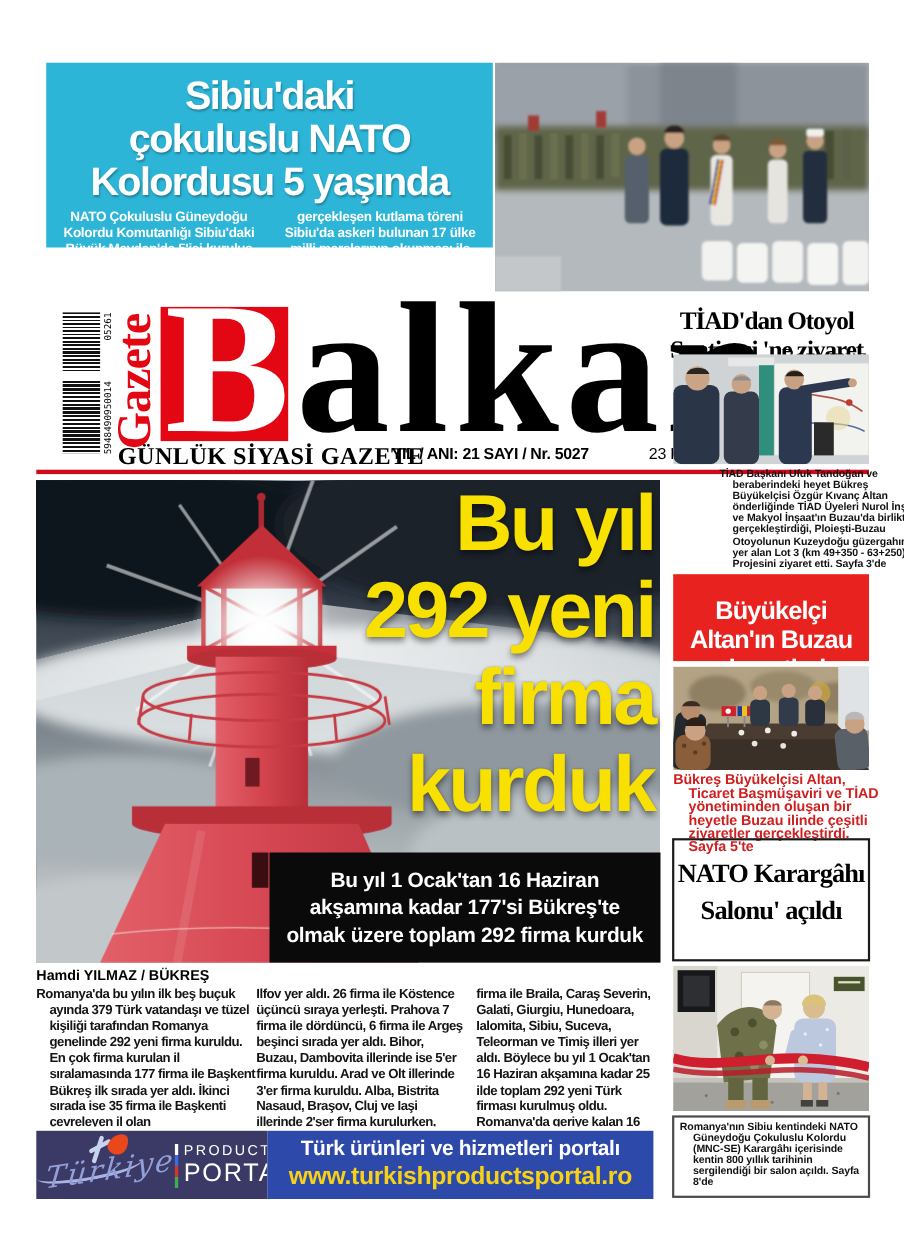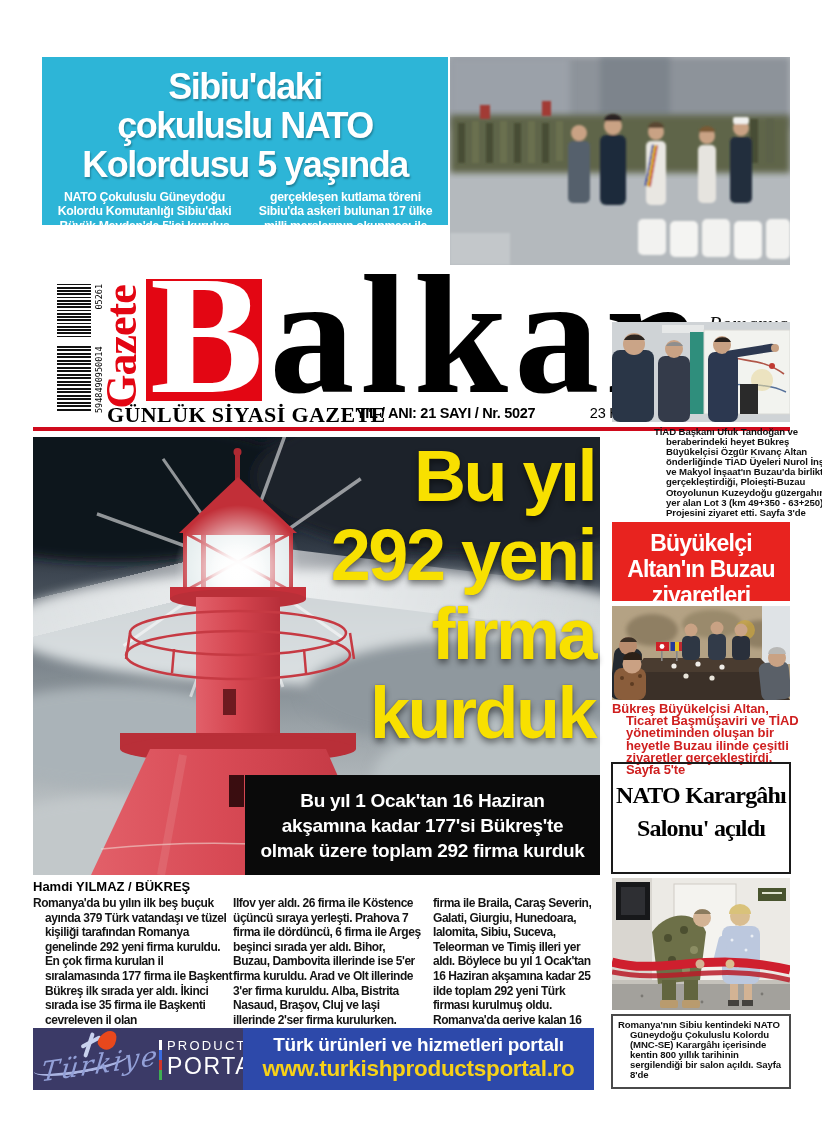--- a/index.html
+++ b/index.html
@@ -51,21 +51,21 @@
 
   
   .tiad-headline{left:604px;top:279px;width:186px;text-align:center;
     font-family:"Liberation Serif",serif;font-weight:bold;font-size:23px;line-height:26px;
     letter-spacing:-1px;color:#000;}
   .caption{font-weight:bold;font-size:9.6px;line-height:10.1px;letter-spacing:-0.1px;
     color:#111;padding-left:12px;text-indent:-12px;}
   .tiad-caption{left:612px;top:427px;width:178px;margin-left:42px;}
   .amb-box{left:612px;top:522px;width:178px;height:79px;background:#e8231f;color:#fff;
     text-align:center;font-weight:bold;font-size:23px;line-height:26px;letter-spacing:-0.8px;
-    padding-top:8px;box-sizing:border-box;}
+    padding-top:20px;box-sizing:border-box;}
   .amb-caption{left:612px;top:703px;width:178px;color:#cf1f1f;font-size:13px;
     line-height:12.2px;padding-left:14px;text-indent:-14px;}
   .nato-box{left:611px;top:762px;width:180px;height:112px;border:2px solid #1a1a1a;
     box-sizing:border-box;text-align:center;font-family:"Liberation Serif",serif;
     font-weight:bold;font-size:24px;line-height:33px;letter-spacing:-0.8px;padding-top:15px;color:#000;}
   .nato-caption-box{left:611px;top:1014px;width:180px;border:2px solid #4a4a4a;
     box-sizing:border-box;padding:4px 5px 6px 5px;background:#fff;}
 
   
   .main-headline{position:absolute;right:5px;top:0px;text-align:right;color:#f8e000;
@@ -193,20 +193,24 @@
   </div>
   <div class="abs gazete">Gazete</div>
   <div class="abs b-box"></div>
   <div class="abs balkan"><span class="b-white">B</span><span>alkan</span></div>
   <div class="abs romanya">Romanya</div>
   <div class="abs tagline">GÜNLÜK SİYASİ GAZETE</div>
   <div class="abs issue">YIL / ANI: 21 SAYI / Nr. 5027</div>
   <div class="abs dateline"><span>23 HAZİRAN 2025 </span><span class="day">PAZARTESİ</span></div>
   <div class="abs red-rule"></div>
 
+  <div class="abs tiad-headline">
+    <div>TİAD'dan Otoyol</div>
+    <div>Şantiyesi 'ne ziyaret</div>
+  </div>
   <svg class="abs photo tiad-photo" viewBox="0 0 178 100">
     <rect x="0" y="0" width="178" height="100" fill="#cfd3d6"></rect>
     <rect x="50" y="3" width="42" height="8" fill="#e6e8e8"></rect>
     <rect x="78" y="10" width="16" height="82" fill="#2f8e7c"></rect>
     <rect x="92" y="8" width="86" height="84" fill="#f2f3ef" stroke="#d8d8d4"></rect>
     <path d="M106,30 C128,42 148,34 172,52" stroke="#b05548" stroke-width="1.6" fill="none"></path>
     <path d="M100,60 C124,66 150,58 174,70" stroke="#56719a" stroke-width="1.4" fill="none"></path>
     <circle cx="150" cy="58" r="11" fill="#e8d9a0" opacity=".6"></circle>
     <circle cx="160" cy="44" r="3" fill="#c03a32"></circle>
     <rect x="128" y="62" width="18" height="30" fill="#2a2a2a"></rect>

